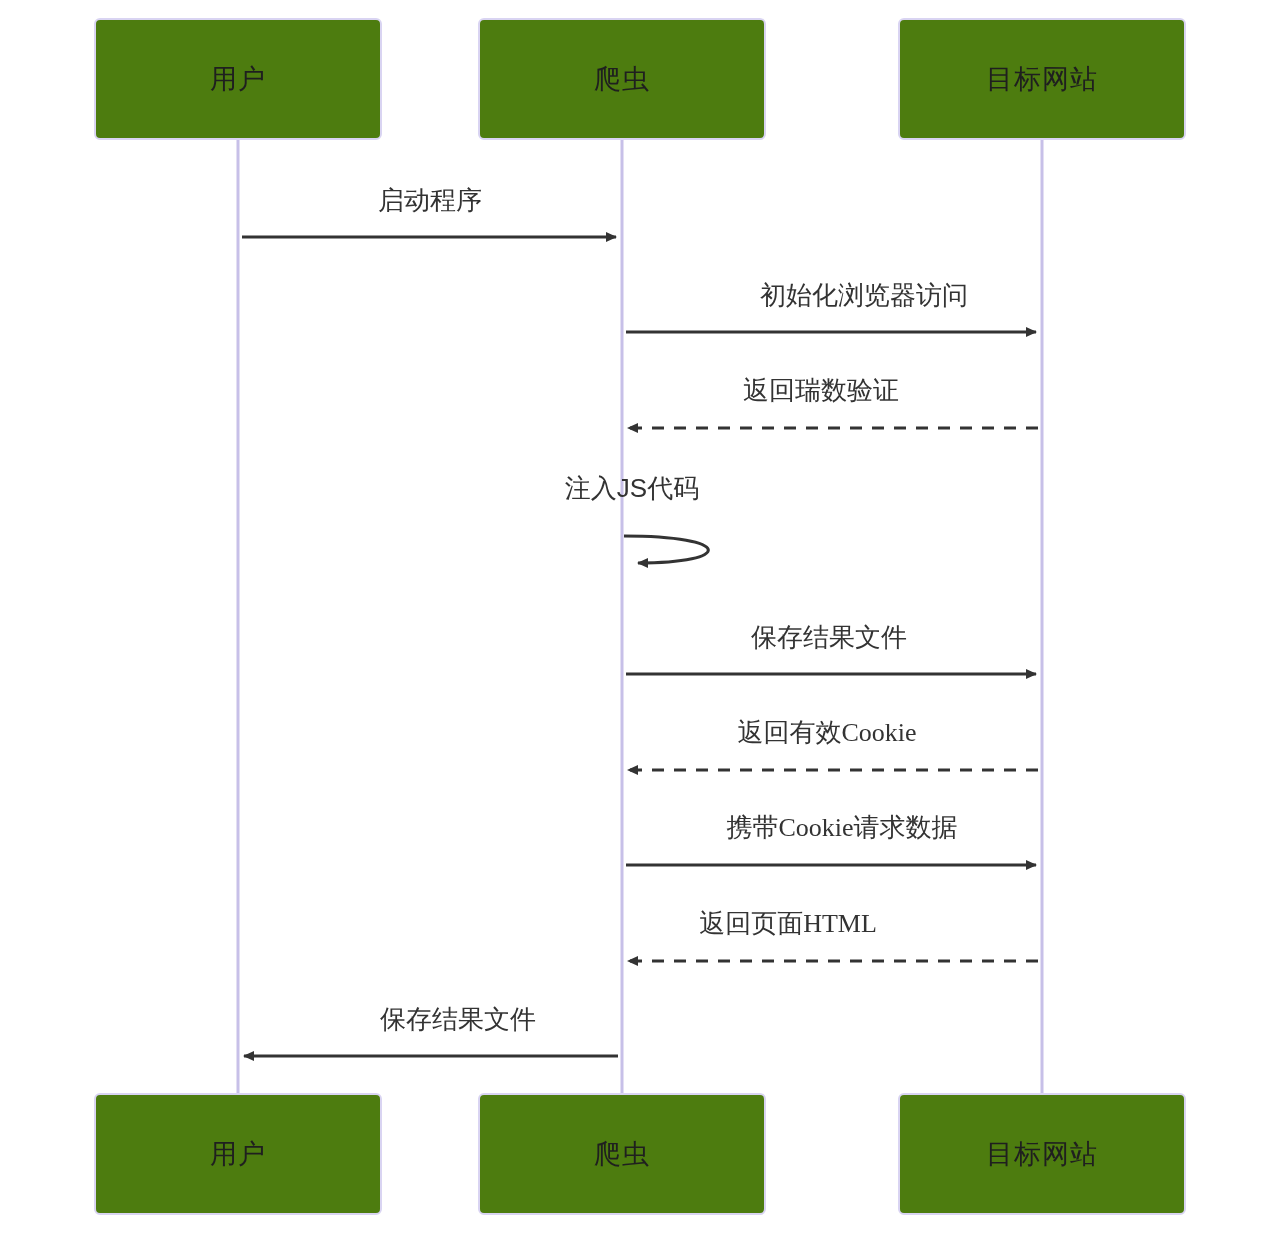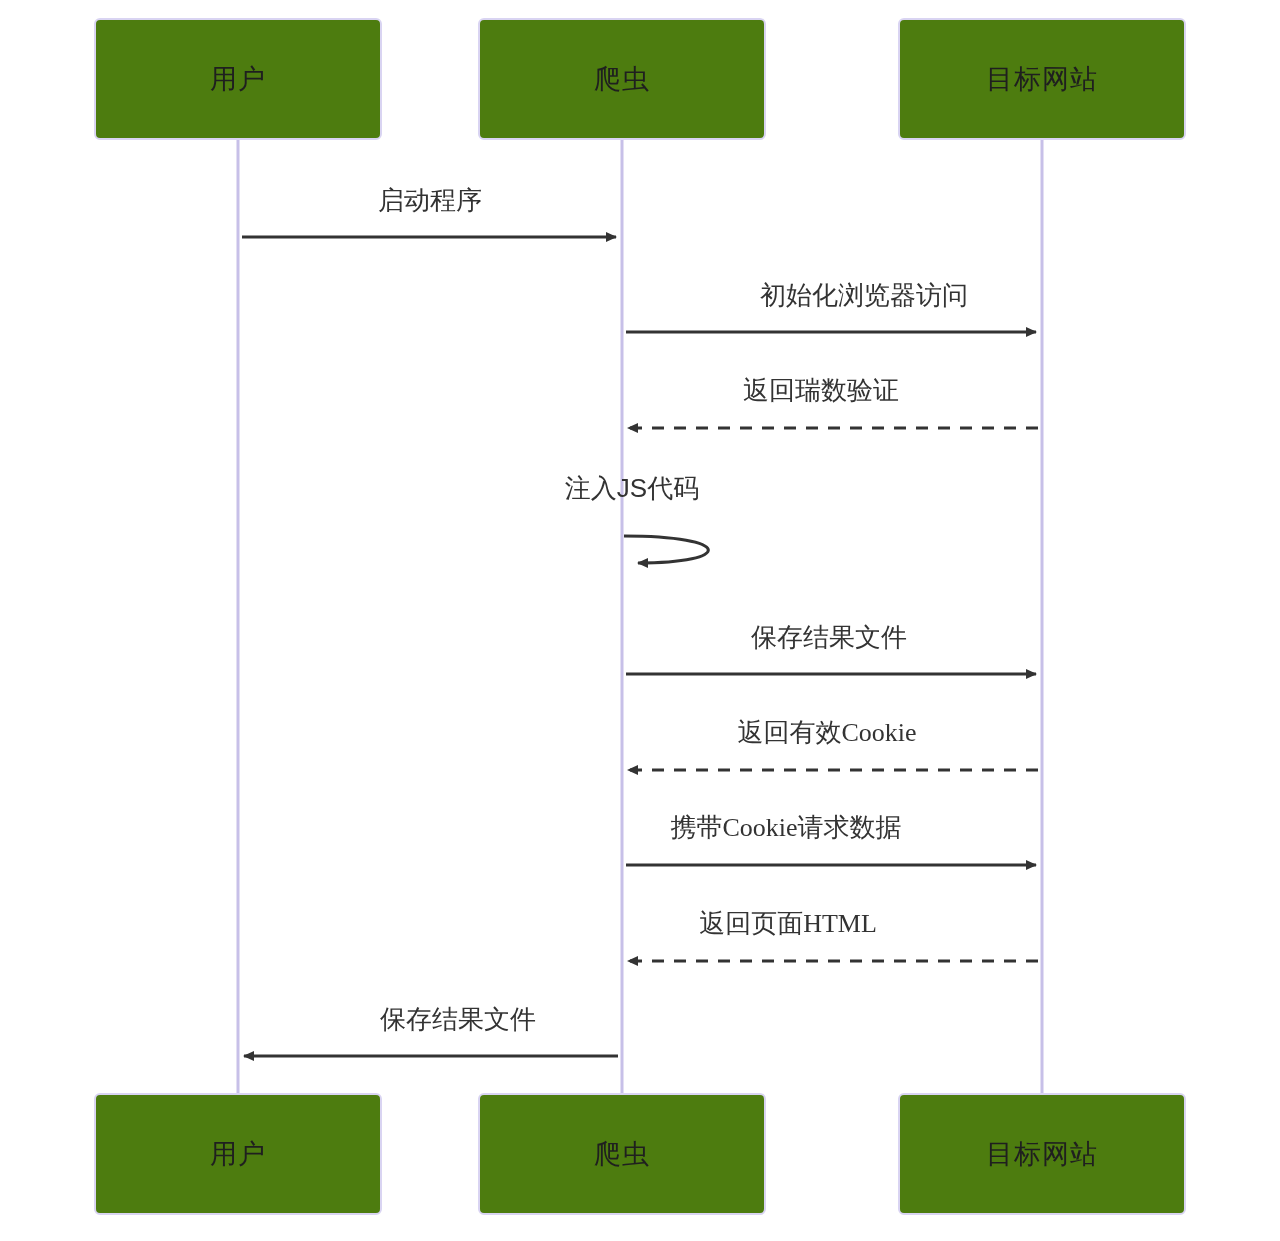--- a/index.html
+++ b/index.html
@@ -113,18 +113,18 @@
         <span class="actor-label">目标网站</span>
       </div>
     </div>
   <div id="labels">
       <div class="msg-label" style="left: 430px; top: 188px;">启动程序</div>
       <div class="msg-label" style="left: 864px; top: 283px;">初始化浏览器访问</div>
       <div class="msg-label" style="left: 821px; top: 378px;">返回瑞数验证</div>
       <div class="self-label" style="left: 620px; top: 475px; margin-left: 12px;">注入JS代码</div>
       <div class="msg-label" style="left: 829px; top: 625px;">保存结果文件</div>
       <div class="msg-label" style="left: 827px; top: 720px;">返回有效Cookie</div>
-      <div class="msg-label" style="left: 786px; top: 815px;">携带Cookie请求数据</div>
+      <div class="msg-label" style="left: 842px; top: 815px;">携带Cookie请求数据</div>
       <div class="msg-label" style="left: 788px; top: 911px;">返回页面HTML</div>
       <div class="msg-label" style="left: 430px; top: 1007px; margin-left: 28px;">保存结果文件</div>
     </div>
 
 </div>
 
 </body></html>

